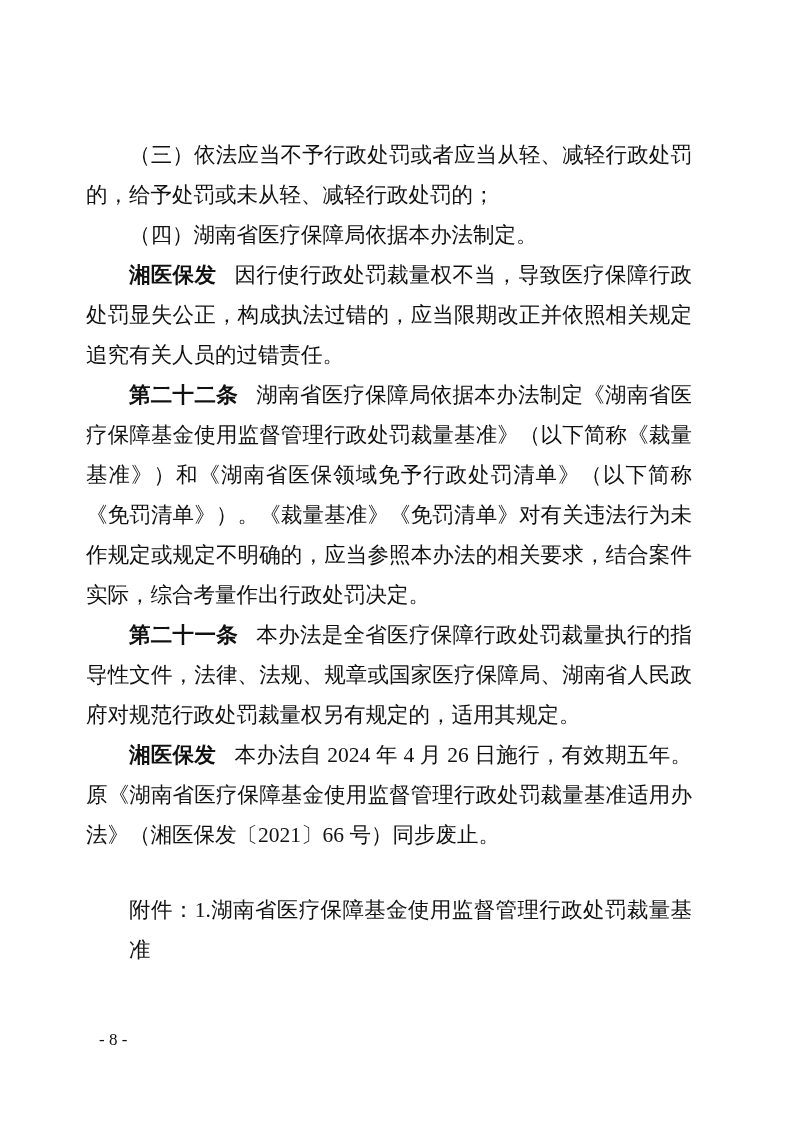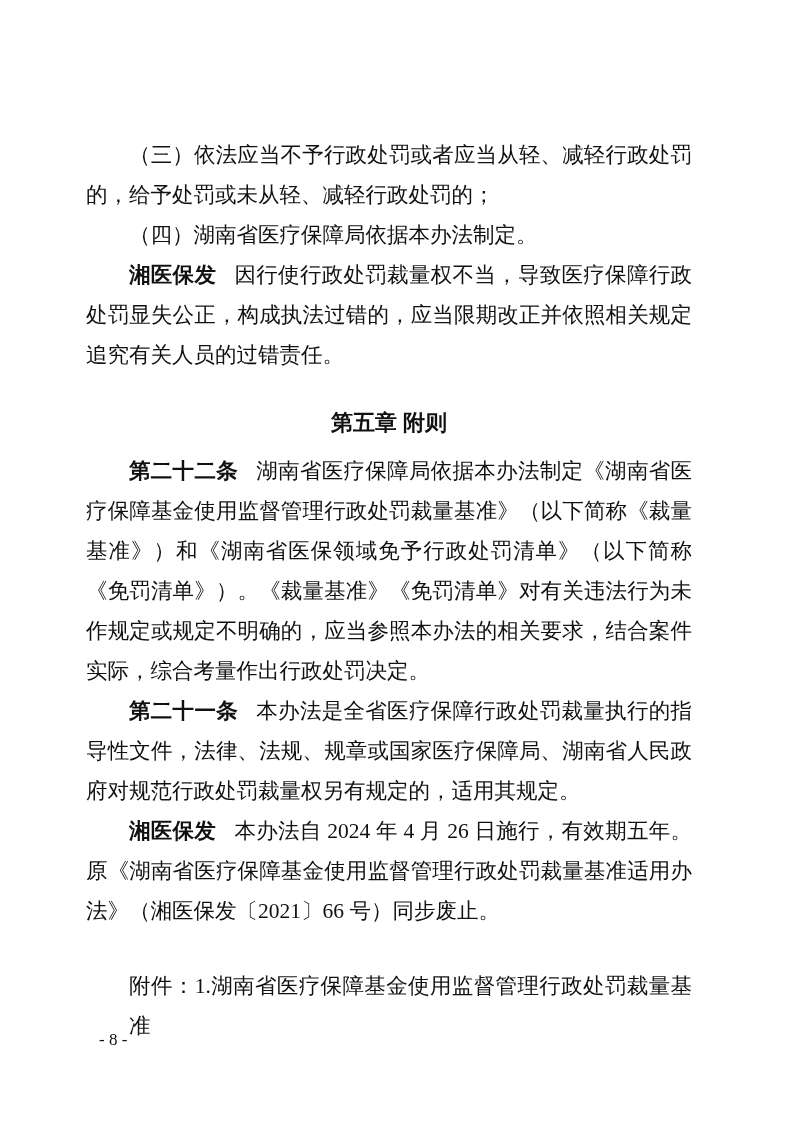--- a/index.html
+++ b/index.html
@@ -64,21 +64,20 @@
 
 <div class="page">
   <div class="content">
 
     <p class="para">（三）依法应当不予行政处罚或者应当从轻、减轻行政处罚的，给予处罚或未从轻、减轻行政处罚的；</p>
 
     <p class="para">（四）湖南省医疗保障局依据本办法制定。</p>
 
     <p class="para"><span class="lead">湘医保发</span><span>因行使行政处罚裁量权不当，导致医疗保障行政处罚显失公正，构成执法过错的，应当限期改正并依照相关规定追究有关人员的过错责任。</span></p>
 
-    <p class="chapter-heading">第五章 附则</p>
 
     <p class="para"><span class="lead">第二十二条</span><span>湖南省医疗保障局依据本办法制定《湖南省医疗保障基金使用监督管理行政处罚裁量基准》（以下简称《裁量基准》）和《湖南省医保领域免予行政处罚清单》（以下简称《免罚清单》）。《裁量基准》《免罚清单》对有关违法行为未作规定或规定不明确的，应当参照本办法的相关要求，结合案件实际，综合考量作出行政处罚决定。</span></p>
 
     <p class="para"><span class="lead">第二十一条</span><span>本办法是全省医疗保障行政处罚裁量执行的指导性文件，法律、法规、规章或国家医疗保障局、湖南省人民政府对规范行政处罚裁量权另有规定的，适用其规定。</span></p>
 
     <p class="para"><span class="lead">湘医保发</span><span>本办法自 2024 年 4 月 26 日施行，有效期五年。原《湖南省医疗保障基金使用监督管理行政处罚裁量基准适用办法》（湘医保发〔2021〕66 号）同步废止。</span></p>
 
     <div class="attachments">
       <div class="att-line1"><span>附件：</span><span>1.湖南省医疗保障基金使用监督管理行政处罚裁量基准</span></div>
     </div>

